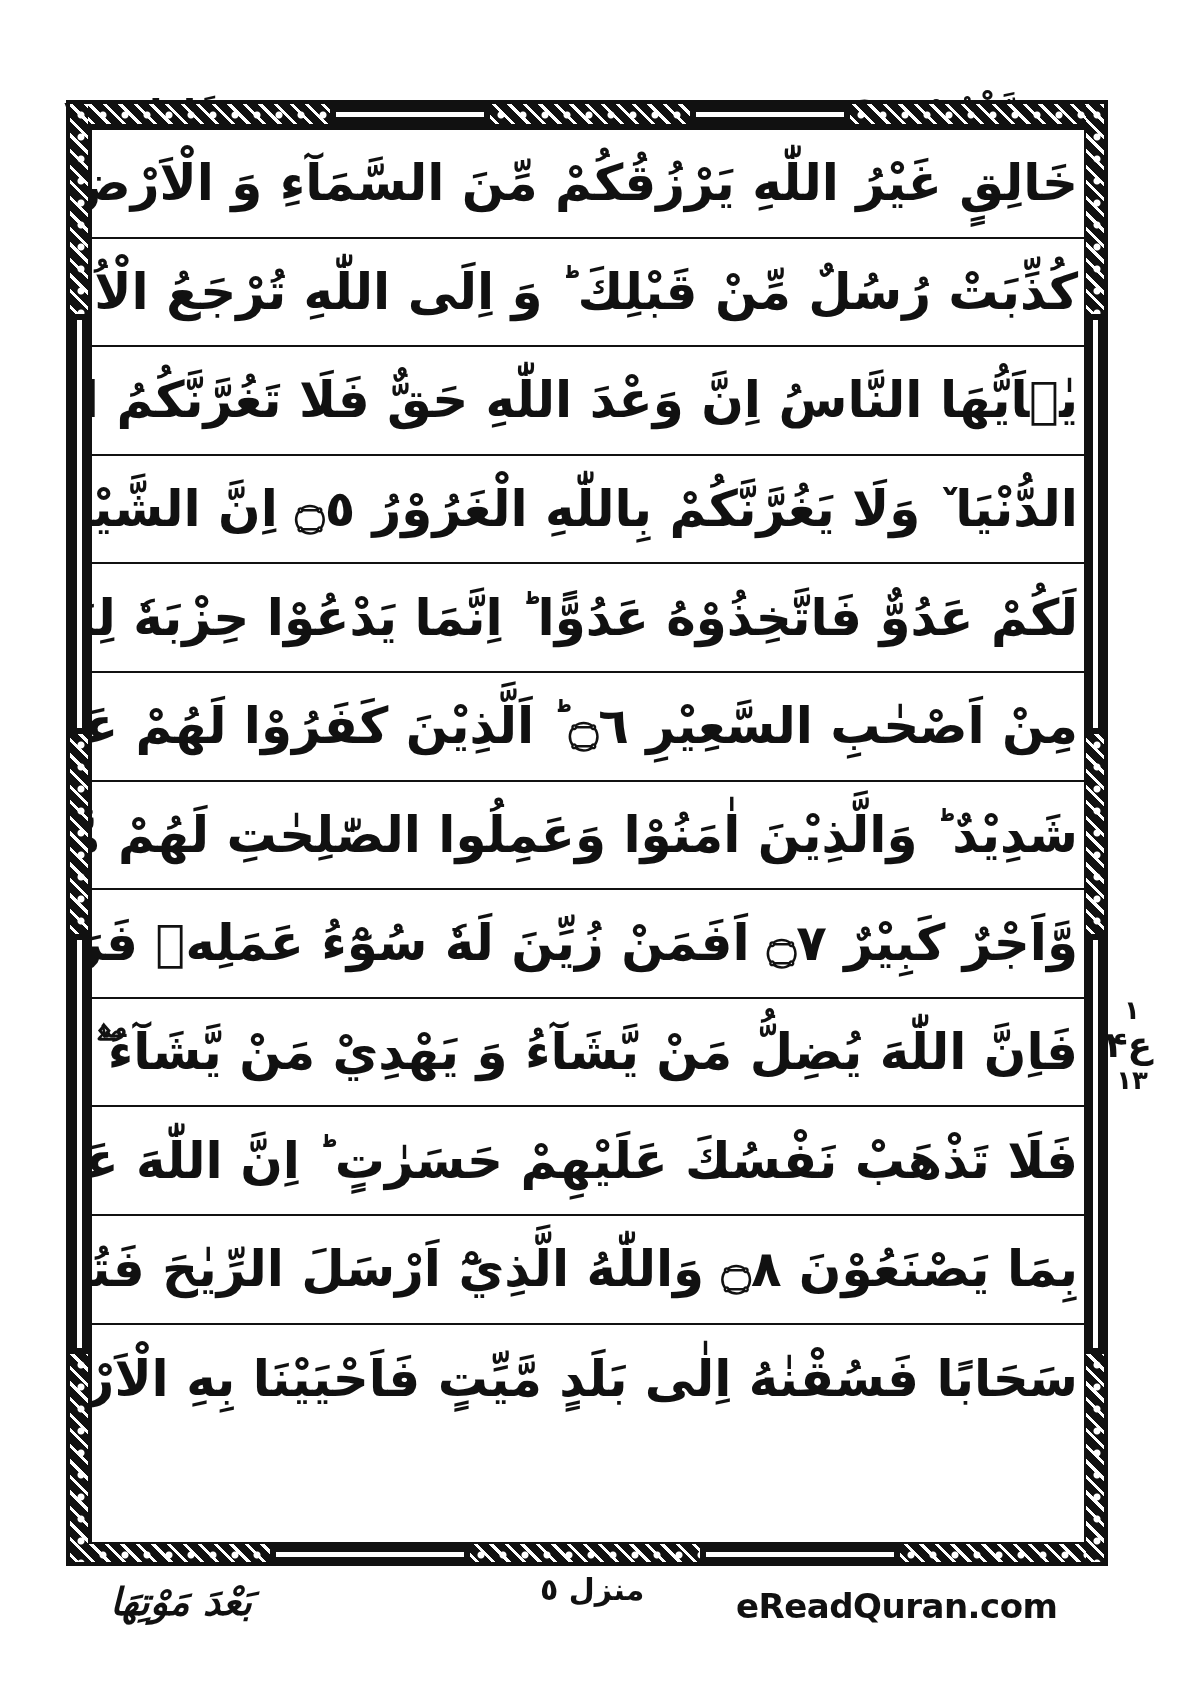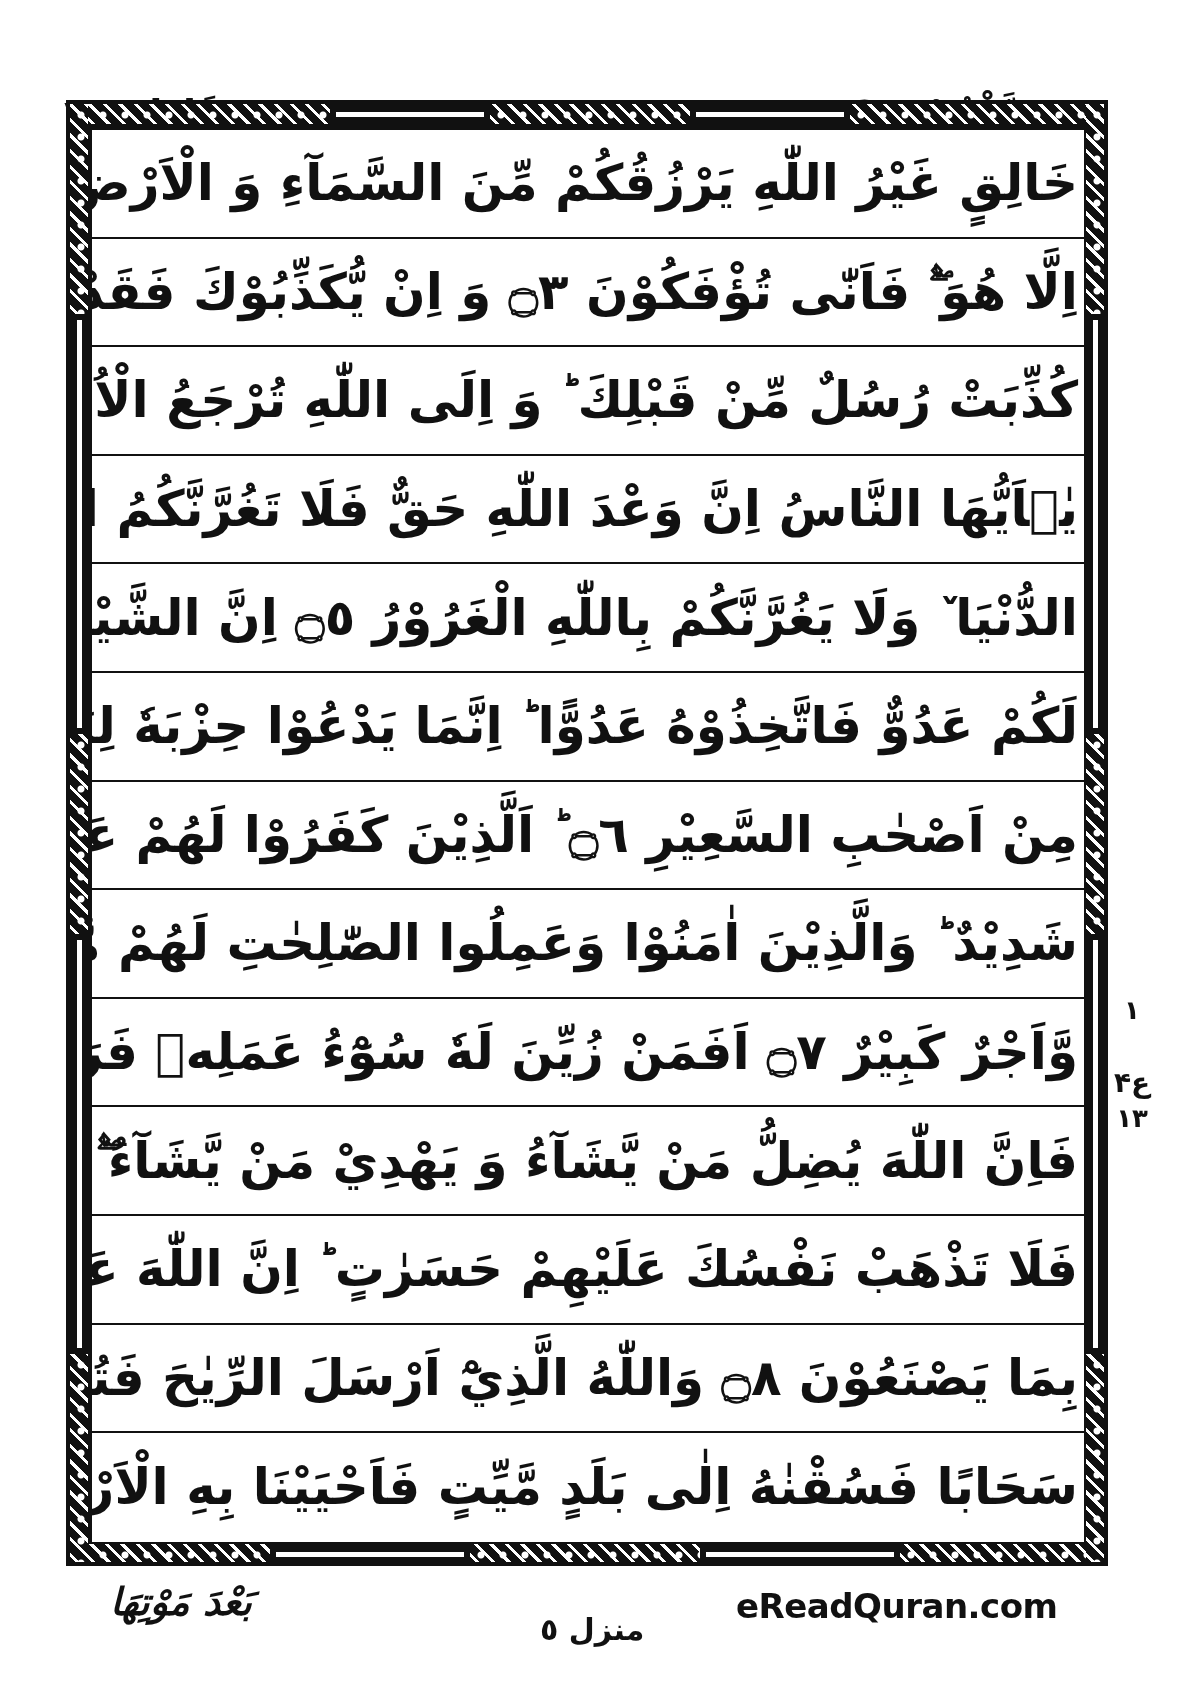--- a/index.html
+++ b/index.html
@@ -42,25 +42,25 @@
     direction: rtl; font-size: 50px; font-weight: bold; line-height: 1; white-space: nowrap; overflow: hidden;
     padding: 0 6px;
   }
   .row:last-child { border-bottom: none; }
   .row-text { display: inline-block; text-align: justify; text-align-last: justify; width: 100%; }
 
   .ruku {
     position: absolute; left: 1112px; top: 995px; width: 40px; text-align: center;
     font-weight: bold; font-size: 26px; line-height: 30px; direction: rtl;
   }
-  .ruku .big { font-size: 28px; line-height: 40px; margin-top: 38px; }
+  .ruku .big { font-size: 36px; line-height: 40px; }
 
   .ftr { position: absolute; top: 1580px; white-space: nowrap; }
   .ftr-left { left: 110px; font-size: 38px; font-weight: bold; direction: rtl; font-style: italic; }
-  .ftr-center { left: 540px; top: 1572px; font-size: 30px; font-weight: bold; direction: rtl; margin-top: 40px; }
+  .ftr-center { left: 540px; top: 1572px; font-size: 30px; font-weight: bold; direction: rtl; }
   .ftr-brand { left: 736px; top: 1586px; font-family: "DejaVu Sans", sans-serif; font-weight: bold; font-size: 34px; color: #111; letter-spacing: -0.5px; }
   .ftr-pageno { left: 1070px; top: 1680px; font-family: "Liberation Serif", serif; font-size: 28px; color: #222; }
 </style>
 </head>
 <body>
 
 <div class="hdr hdr-left">فَاطِر ٣٥</div>
 <div class="hdr hdr-center">٦٠۴</div>
 <div class="hdr hdr-right">وَمَنْ يَّقْنُتْ 25</div>
 
@@ -85,23 +85,20 @@
 
   <div class="orn-band orn-right" style="bottom:auto;height:210px;"></div>
   <div class="plain-bar bar-v" style="right:4px;top:214px;height:420px;"></div>
   <div class="orn-band orn-right" style="top:634px;bottom:auto;height:200px;"></div>
   <div class="plain-bar bar-v" style="right:4px;top:834px;height:420px;"></div>
   <div class="orn-band orn-right" style="top:1254px;"></div>
 
   <div class="text-area">
     <div class="row">
         <span class="row-text">خَالِقٍ غَيْرُ اللّٰهِ يَرْزُقُكُمْ مِّنَ السَّمَآءِ وَ الْاَرْضِ ؕ لَآ اِلٰهَ</span>
-      </div>
-    <div class="row">
-        <span class="row-text">اِلَّا هُوَ ۫ۖ فَاَنّٰى تُؤْفَكُوْنَ ۝٣ وَ اِنْ يُّكَذِّبُوْكَ فَقَدْ</span>
       </div>
     <div class="row">
         <span class="row-text">كُذِّبَتْ رُسُلٌ مِّنْ قَبْلِكَ ؕ وَ اِلَى اللّٰهِ تُرْجَعُ الْاُمُوْرُ ۝۴</span>
       </div>
     <div class="row">
         <span class="row-text">يٰۤاَيُّهَا النَّاسُ اِنَّ وَعْدَ اللّٰهِ حَقٌّ فَلَا تَغُرَّنَّكُمُ الْحَيٰوةُ</span>
       </div>
     <div class="row">
         <span class="row-text">الدُّنْيَا ٚ وَلَا يَغُرَّنَّكُمْ بِاللّٰهِ الْغَرُوْرُ ۝٥ اِنَّ الشَّيْطٰنَ</span>
       </div>

